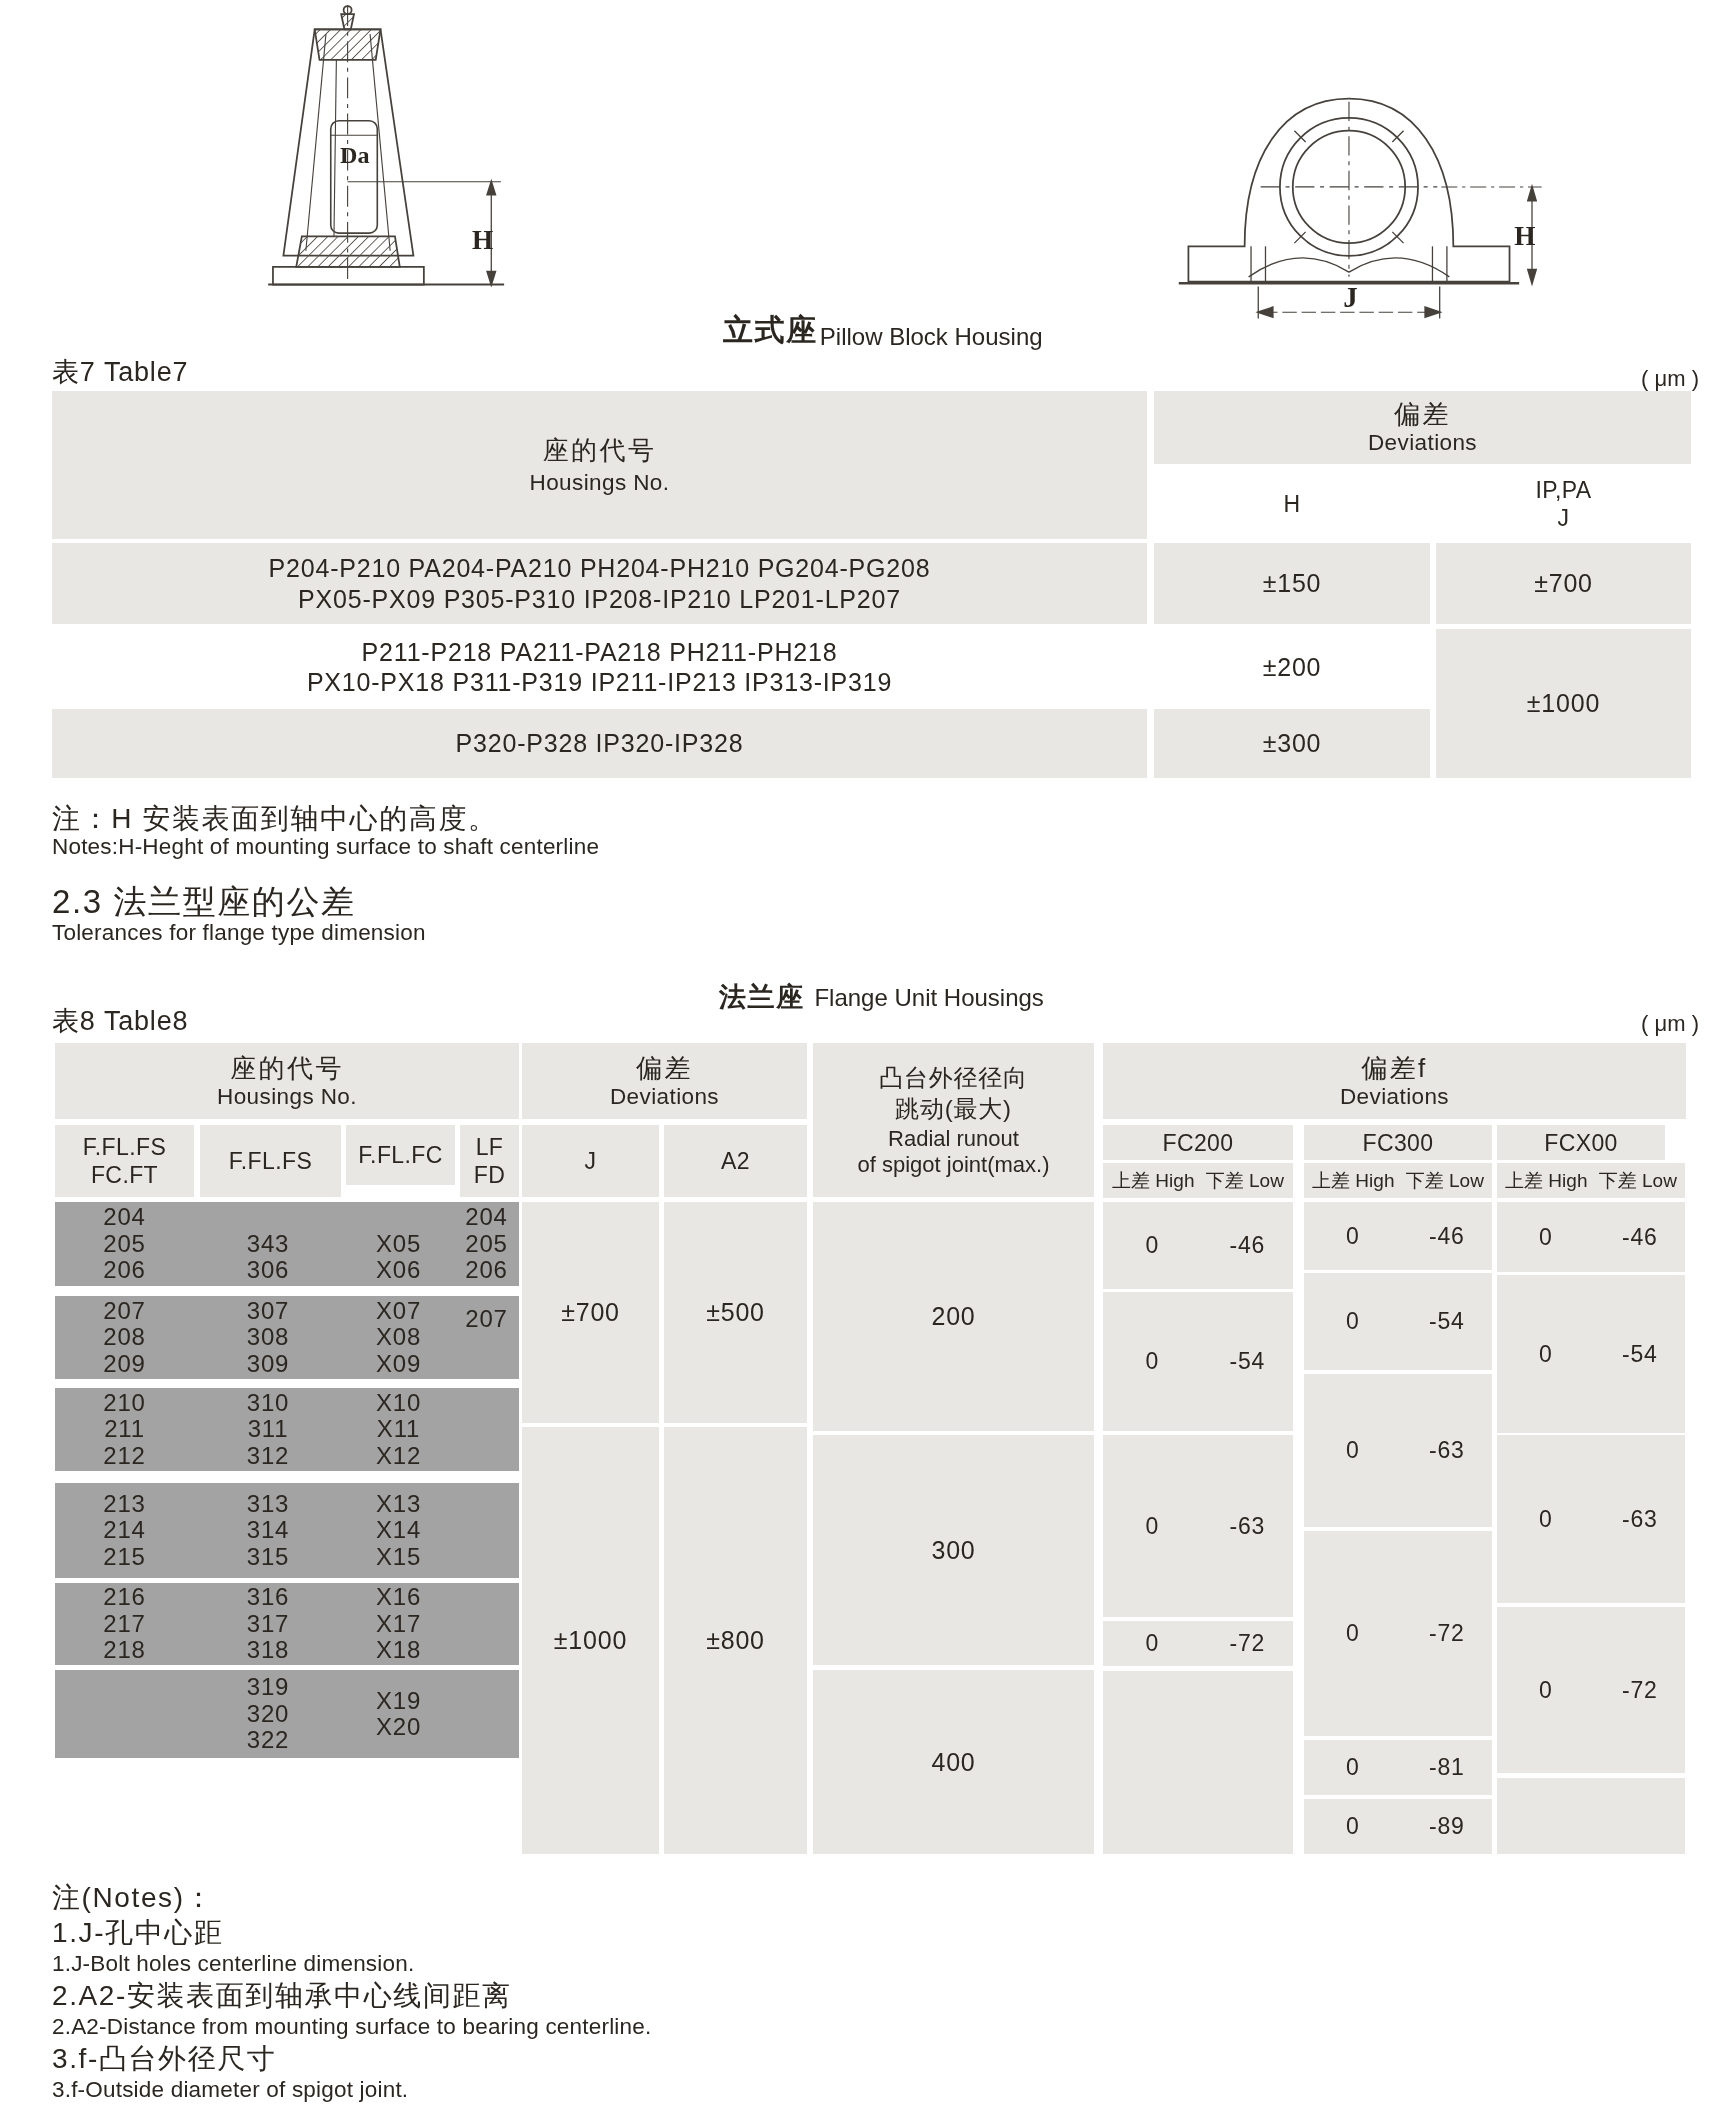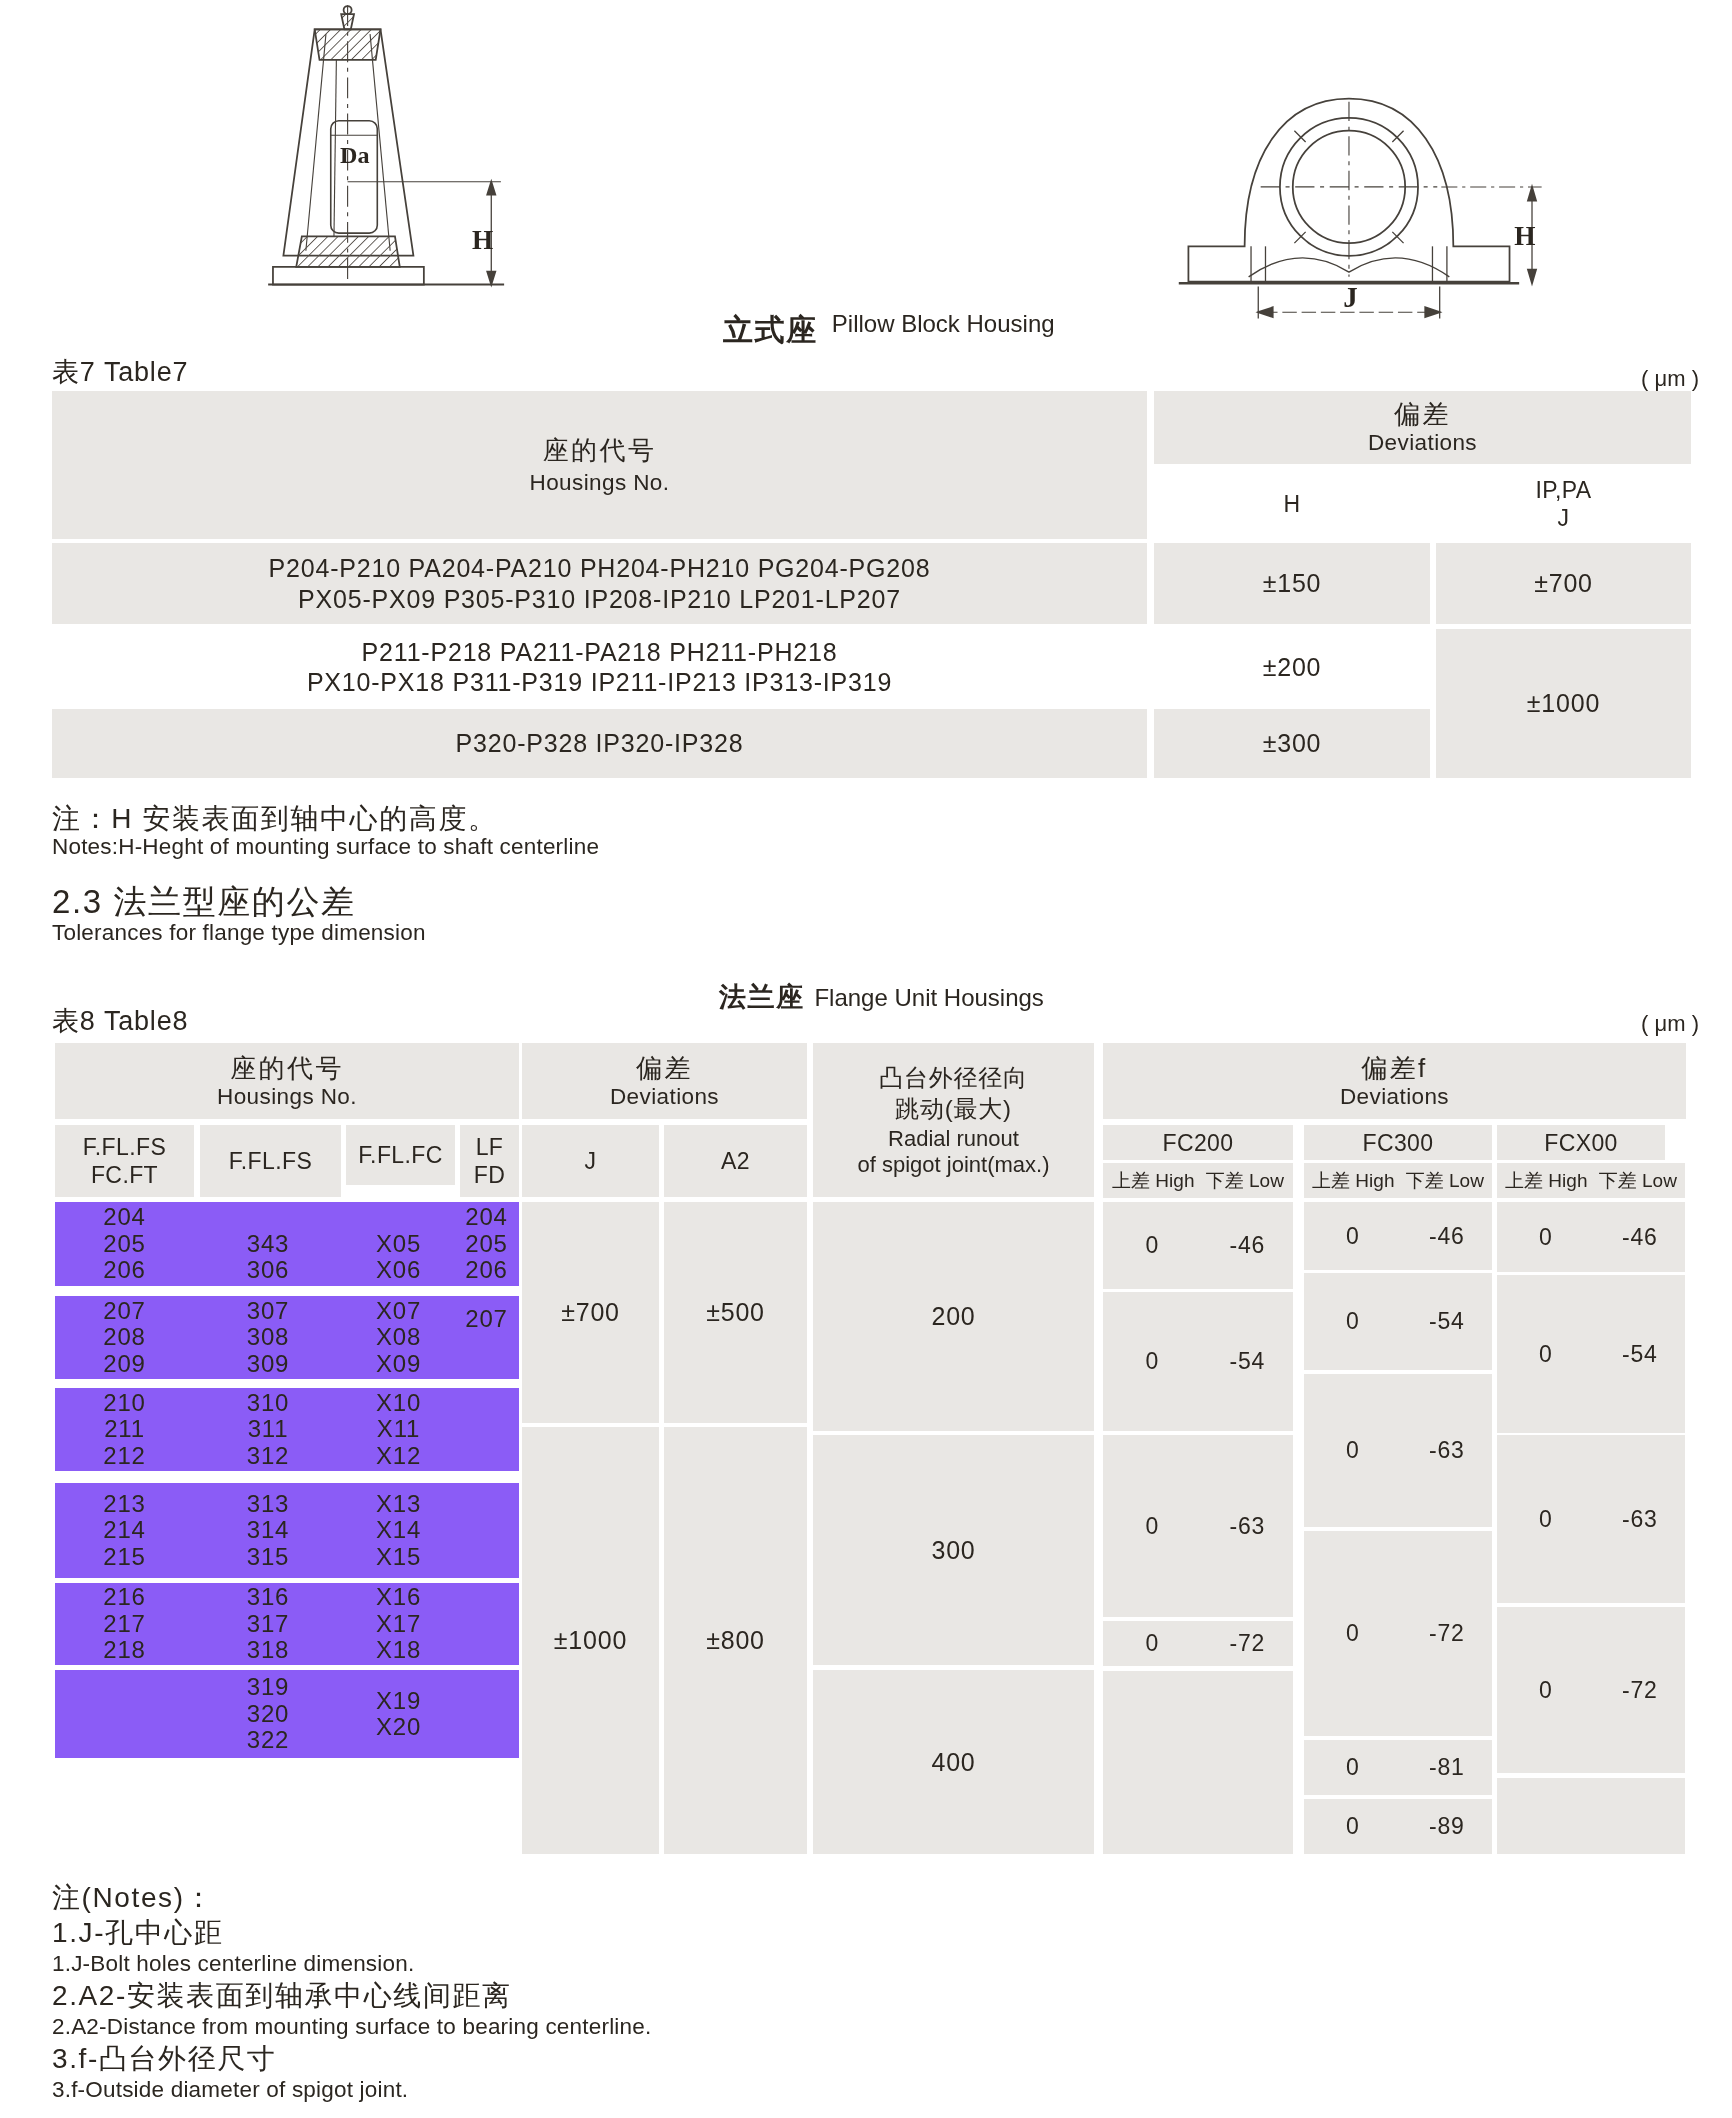--- a/index.html
+++ b/index.html
@@ -8,21 +8,21 @@
   .page{position:absolute;left:0;top:0;width:1733px;height:2119px;overflow:hidden;}
   .cell{position:absolute;background:#e9e7e4;display:flex;flex-direction:column;
         align-items:center;justify-content:center;text-align:center;white-space:pre-line;}
   .cell.white{background:#fff;}
   .lbl{position:absolute;white-space:pre;}
   .zhbig{font-size:27px;font-weight:700;letter-spacing:1.6px;}
   .zhmed{font-size:26px;font-weight:500;letter-spacing:2.4px;line-height:35px;}
   .enmed{font-size:22.5px;line-height:29px;letter-spacing:0.4px;}
   .val{font-size:25px;letter-spacing:0.8px;}
   .rowtxt{font-size:25px;line-height:30.5px;letter-spacing:0.8px;}
-  .hrow{position:absolute;left:55px;width:464px;background:#8b5cf6;display:grid;
+  .hrow{position:absolute;left:55px;width:464px;background:#a3a3a3;display:grid;
         grid-template-columns:139px 148px 113px 63px;align-items:center;}
   .hrow div{white-space:pre-line;text-align:center;font-size:24px;line-height:26.5px;letter-spacing:0.8px;}
   .fcpair{position:absolute;background:#e9e7e4;display:flex;flex-direction:row;align-items:center;}
   .fcpair span{display:block;text-align:center;font-size:23px;letter-spacing:0.8px;}
   .fcpair .hi{width:52%;}
   .fcpair .lo{width:48%;}
   .hl{flex-direction:row;gap:11.3px;font-size:19px;}
   .hl span{white-space:pre;}
   .subh{font-size:23px;line-height:28px;letter-spacing:0.4px;}
   .notes-zh{font-size:28px;font-weight:500;letter-spacing:1.6px;}
@@ -84,21 +84,21 @@
       <line x1="127" y1="312" x2="127" y2="352" stroke-width="1.6"></line>
       <line x1="353" y1="312" x2="353" y2="352" stroke-width="1.6"></line>
       <line x1="133" y1="344" x2="347" y2="344" stroke-dasharray="18 6" stroke-width="1.3"></line>
       <path d="M127,344 L145,338 L145,350 Z" fill="#46413b"></path>
       <path d="M353,344 L335,338 L335,350 Z" fill="#46413b"></path>
     </g>
     <text x="446" y="260" font-size="34" font-weight="bold" fill="#2b2620">H</text>
     <text x="233" y="338" font-size="36" font-weight="bold" fill="#2b2620">J</text>
   </svg>
 
-  <div class="lbl" style="left:723px;top:310px;display:flex;align-items:flex-start;gap:14px;">
+  <div class="lbl" style="left:723px;top:310px;display:flex;align-items:flex-end;gap:2px;">
     <span class="zhbig" style="font-size:30px;">立式座</span>
     <span style="font-size:24px;">Pillow Block Housing</span>
   </div>
 
   <div class="lbl" style="left:52px;top:354px;font-size:27px;letter-spacing:0.8px;">表7 Table7</div>
   <div class="lbl" style="left:1603px;top:366px;width:96px;text-align:right;font-size:22px;">( μm )</div>
 
   <div class="cell" style="left:52px;top:391px;width:1095px;height:148px;">
     <span class="zhmed">座的代号</span>
     <span class="enmed">Housings No.</span>

